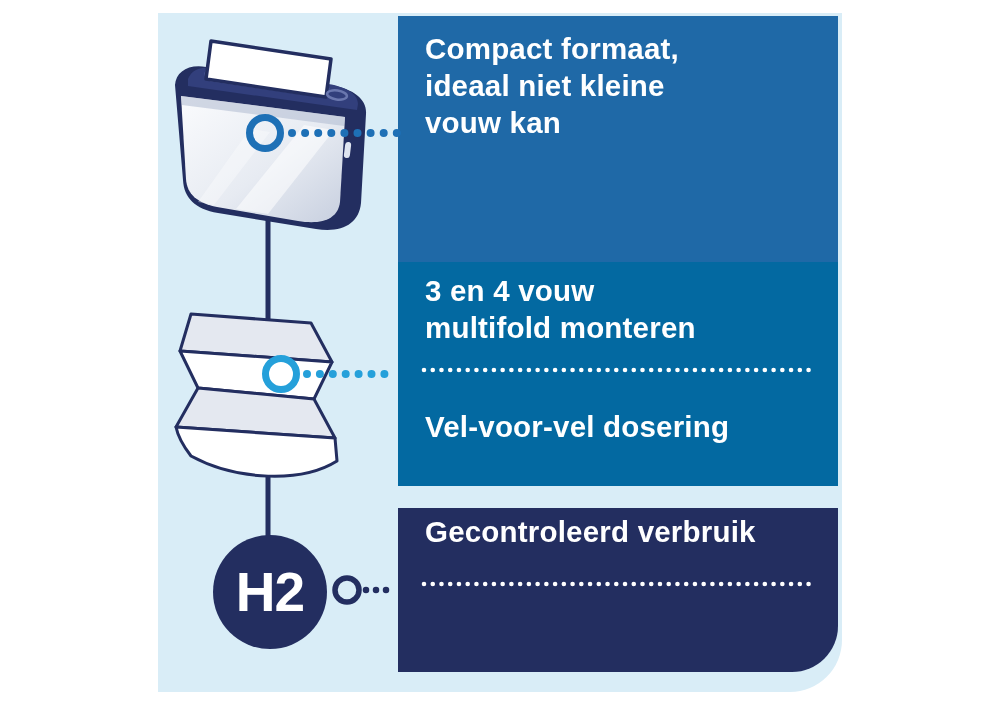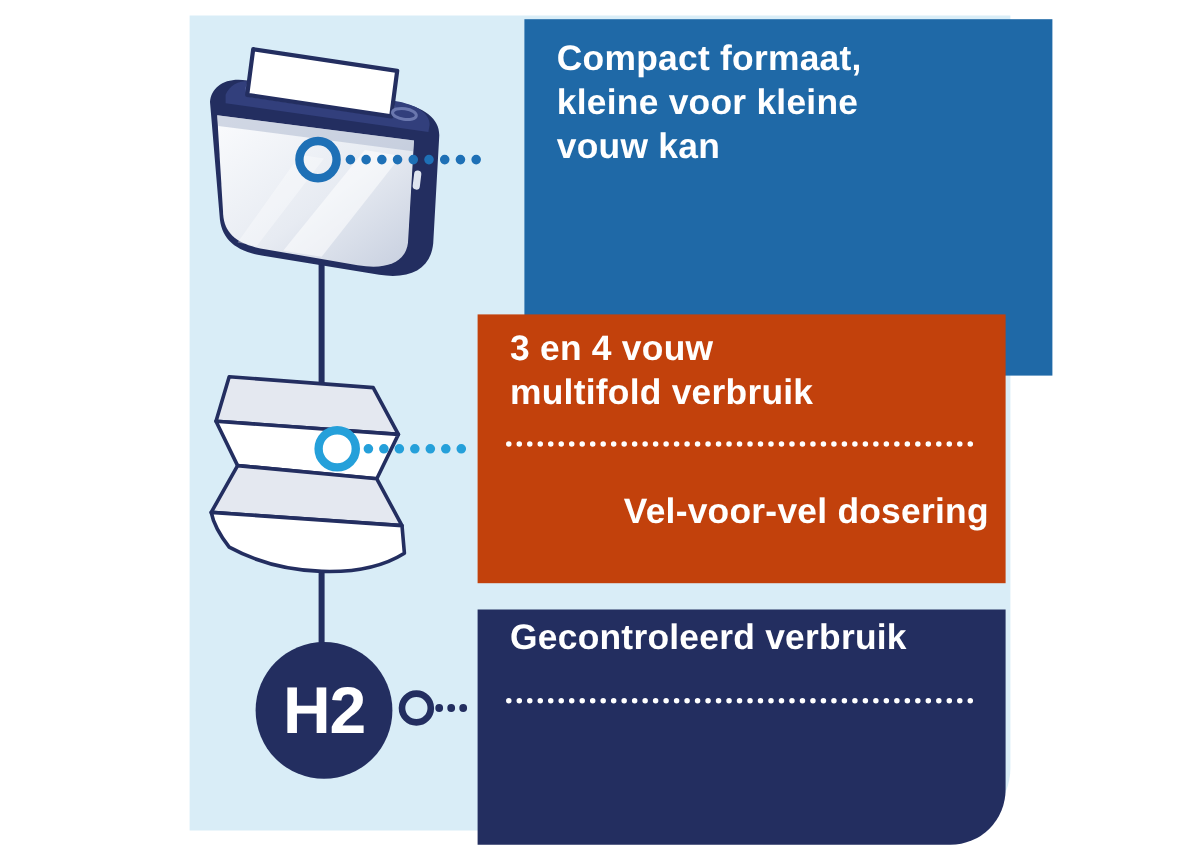--- a/index.html
+++ b/index.html
@@ -1,53 +1,53 @@
 <!DOCTYPE html>
 <html><head>
 <meta charset="utf-8">
 <style>
   html,body{margin:0;padding:0;background:#ffffff;}
   body{font-family:"Liberation Sans", sans-serif;}
   .canvas{position:relative;width:994px;height:710px;background:#ffffff;overflow:hidden;}
   .backdrop{position:absolute;left:158px;top:13px;width:684px;height:679px;
             background:#d9edf7;border-radius:0 0 52px 0;}
   .panel{position:absolute;left:398px;width:440px;color:#ffffff;}
-  .panel-top{top:16px;height:297px;background:#1f69a7;margin-left:39px;}
+  .panel-top{top:16px;height:297px;background:#1f69a7;}
   .panel-middle{top:262px;height:224px;background:#25a0da;}
-  .panel-bottom{top:508px;height:196px;background:#232e60;border-radius:0 0 46px 0;}
+  .panel-bottom{top:508px;height:164px;background:#232e60;border-radius:0 0 46px 0;}
   .txt{position:absolute;left:27px;right:14px;font-weight:bold;
        font-size:29.5px;line-height:37px;letter-spacing:0.2px;}
   .panel-top .txt{top:14px;}
   .mid-upper{top:10px;}
-  .mid-lower{top:146px;text-align:right;}
+  .mid-lower{top:146px;}
   .bot-upper{top:5px;}
   .bot-lower{top:103px;}
   .overlay{position:absolute;left:0;top:0;width:994px;height:710px;pointer-events:none;}
   .badge-text{font-weight:bold;font-size:55px;fill:#ffffff;letter-spacing:-1px;
               font-family:"Liberation Sans", sans-serif;}
 </style>
 </head>
 <body>
 
 <div class="canvas">
 
   <div class="backdrop"></div>
 
   <section class="panel panel-top" style="background: rgb(31, 105, 167);">
     <div class="txt">
       <div>Compact formaat,</div>
-      <div>kleine voor kleine</div>
+      <div>ideaal niet kleine</div>
       <div>vouw kan</div>
     </div>
   </section>
 
-  <section class="panel panel-middle" style="background: #c2410c;">
+  <section class="panel panel-middle" style="background: #0369a1;">
     <div class="txt mid-upper">
       <div>3 en 4 vouw</div>
-      <div>multifold verbruik</div>
+      <div>multifold monteren</div>
     </div>
     <div class="txt mid-lower">Vel-voor-vel dosering</div>
   </section>
 
   <section class="panel panel-bottom" style="background: rgb(35, 46, 96);">
     <div class="txt bot-upper">Gecontroleerd verbruik</div>
   </section>
 
   <svg class="overlay" viewBox="0 0 994 710">
     <defs>

